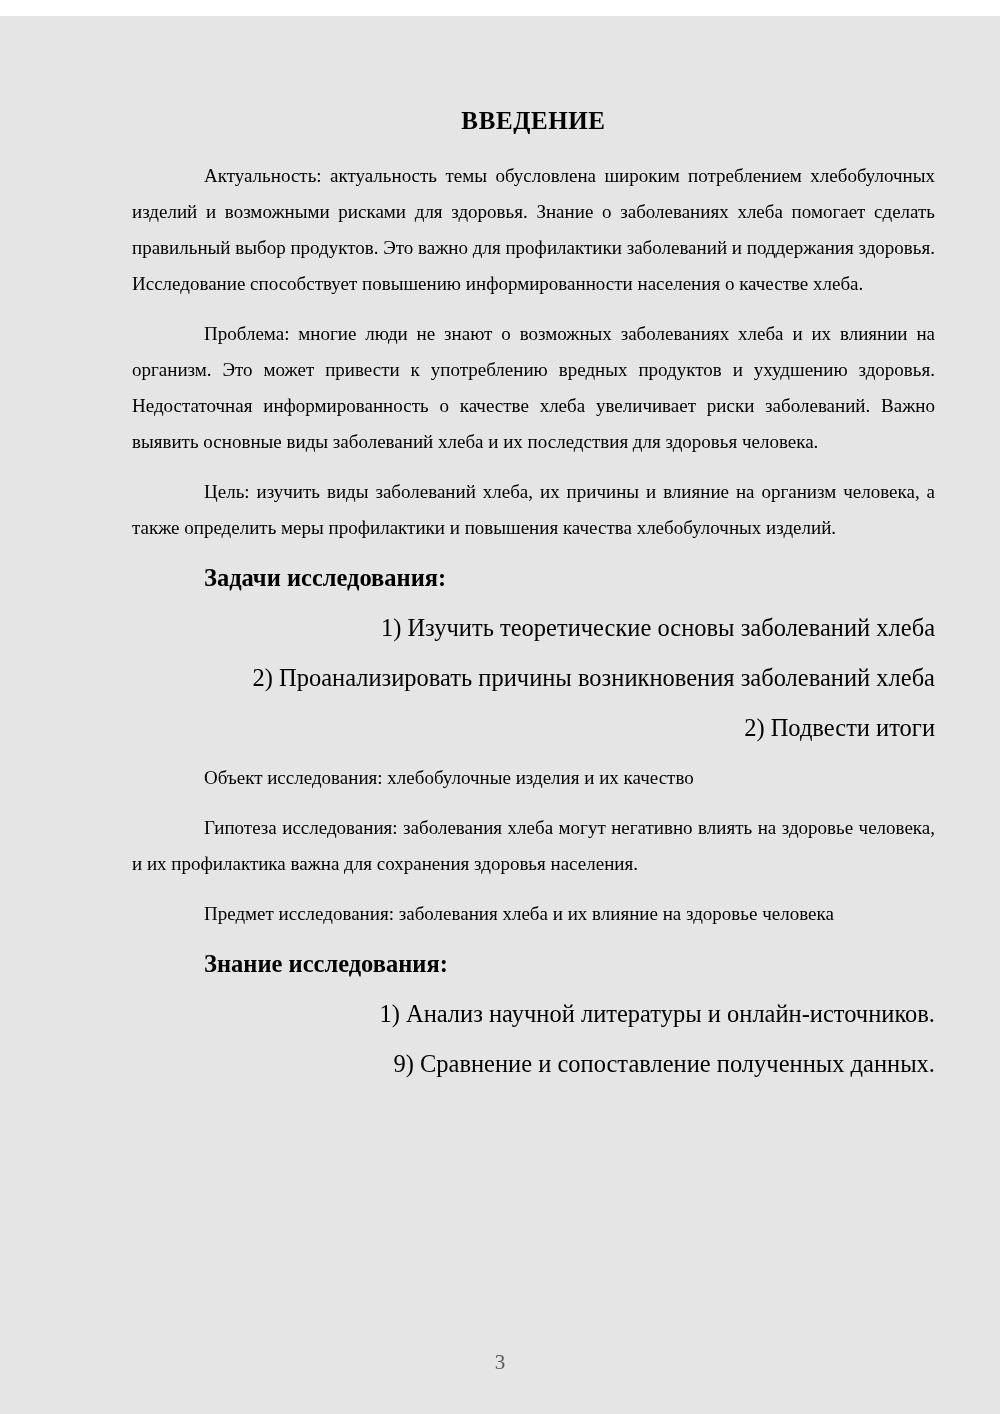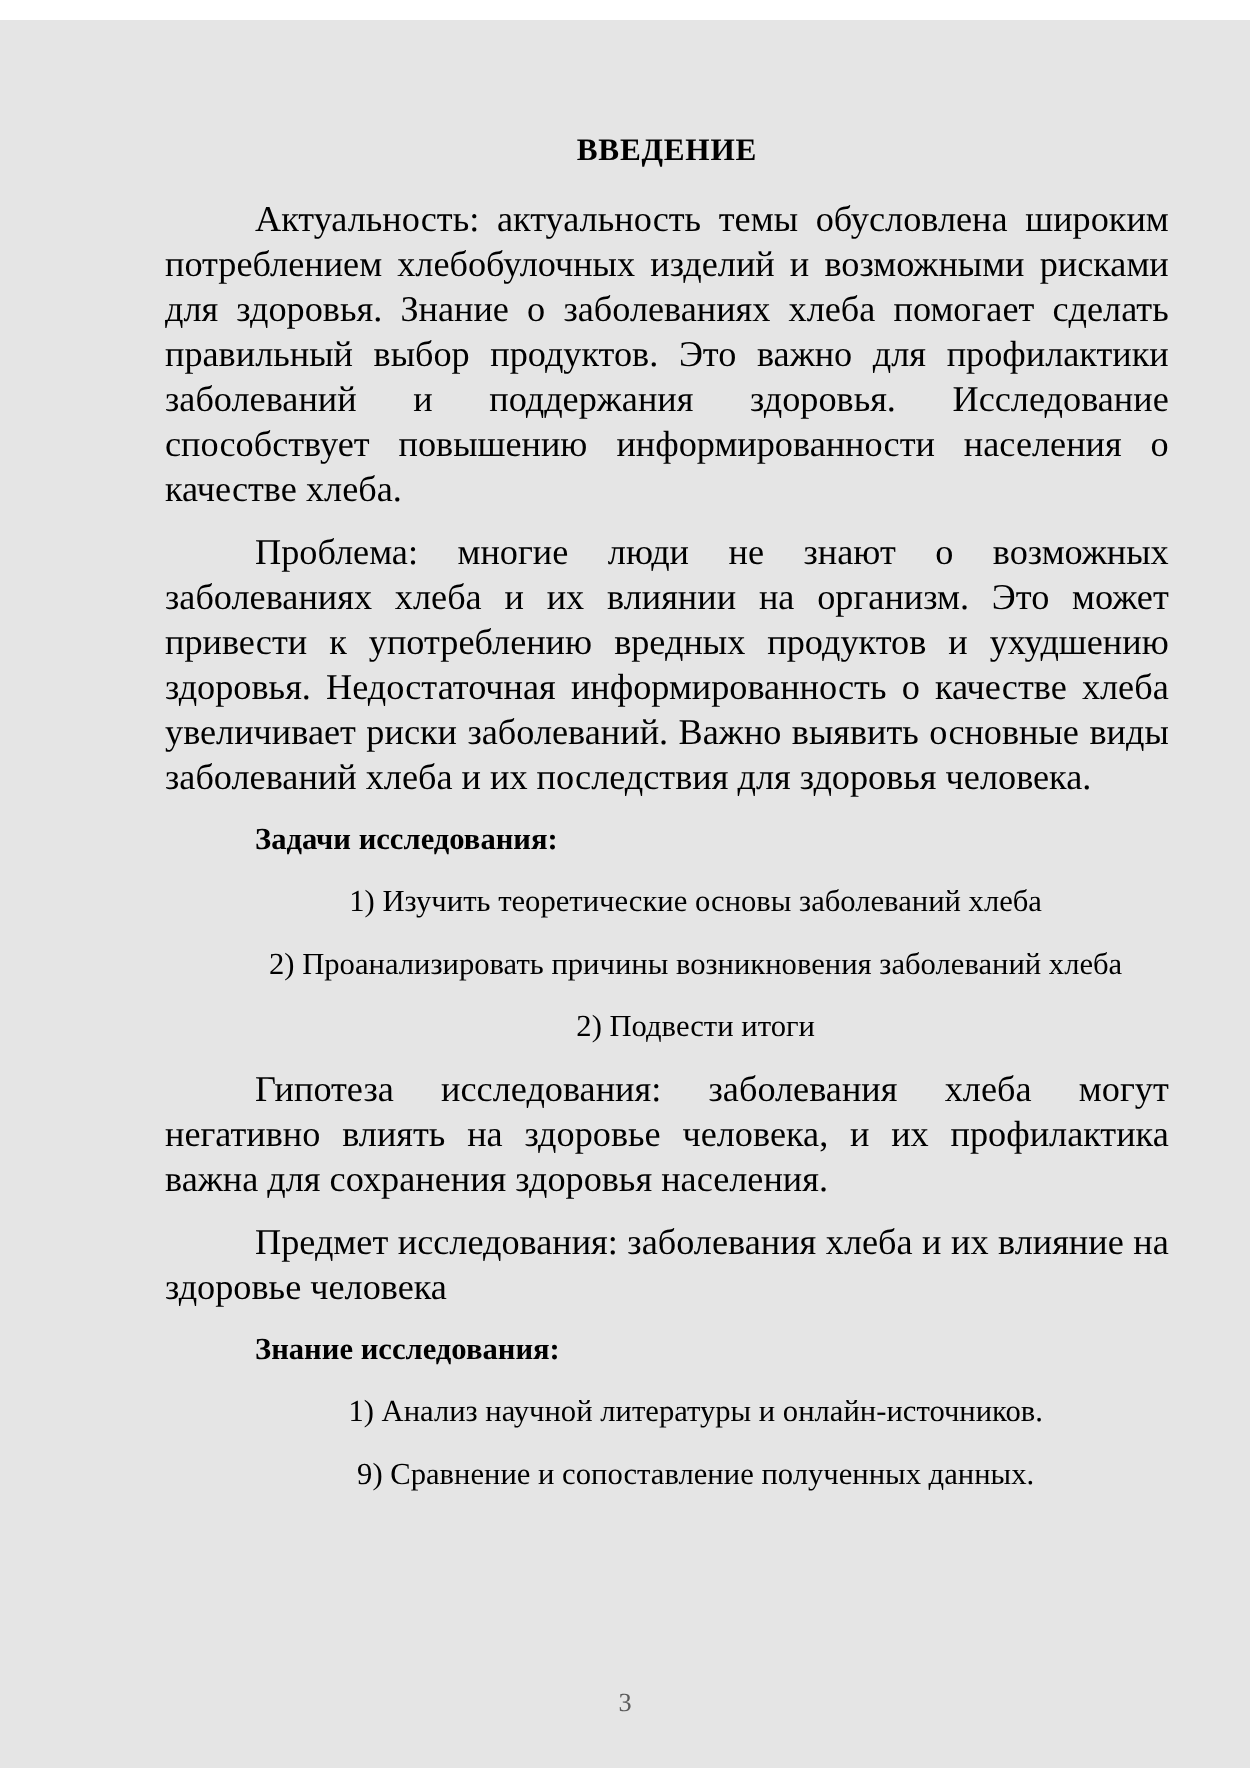--- a/index.html
+++ b/index.html
@@ -29,21 +29,21 @@
   }
   .doc-title {
     font-size: 25px;
     font-weight: bold;
     text-align: center;
     letter-spacing: 0.6px;
     line-height: 34px;
     margin: 0 0 20px 0;
   }
   .para {
-    font-size: 29px;
+    font-size: 19px;
     line-height: 36px;
     text-align: justify;
     text-justify: inter-word;
     text-indent: 72px;
     margin: 0 0 14px 0;
     hyphens: none;
   }
   
   .lead {
     font-size: 24.5px;
@@ -55,21 +55,21 @@
   }
   
   .list {
     list-style: none;
     margin: 0;
     padding: 0;
   }
   .list-item {
     font-size: 24.5px;
     line-height: 36px;
-    text-align: center;
+    text-align: right;
     padding-left: 46px;
     margin: 0 0 14px 0;
   }
   .page-number {
     position: absolute;
     left: 0;
     right: 0;
     top: 1334px;
     text-align: center;
     font-size: 21px;
@@ -83,29 +83,31 @@
 <div class="page">
 
   <div class="content">
 
     <h1 class="doc-title">ВВЕДЕНИЕ</h1>
 
     <p class="para">Актуальность: актуальность темы обусловлена широким потреблением хлебобулочных изделий и возможными рисками для здоровья. Знание о заболеваниях хлеба помогает сделать правильный выбор продуктов. Это важно для профилактики заболеваний и поддержания здоровья. Исследование способствует повышению информированности населения о качестве хлеба.</p>
 
     <p class="para">Проблема: многие люди не знают о возможных заболеваниях хлеба и их влиянии на организм. Это может привести к употреблению вредных продуктов и ухудшению здоровья. Недостаточная информированность о качестве хлеба увеличивает риски заболеваний. Важно выявить основные виды заболеваний хлеба и их последствия для здоровья человека.</p>
 
+    <p class="para">Цель: изучить виды заболеваний хлеба, их причины и влияние на организм человека, а также определить меры профилактики и повышения качества хлебобулочных изделий.</p>
 
     <p class="lead">Задачи исследования:</p>
 
     <ul class="list">
       <li class="list-item">1) Изучить теоретические основы заболеваний хлеба</li>
       <li class="list-item">2) Проанализировать причины возникновения заболеваний хлеба</li>
       <li class="list-item">2) Подвести итоги</li>
     </ul>
 
+    <p class="para">Объект исследования: хлебобулочные изделия и их качество</p>
 
     <p class="para">Гипотеза исследования: заболевания хлеба могут негативно влиять на здоровье человека, и их профилактика важна для сохранения здоровья населения.</p>
 
     <p class="para">Предмет исследования: заболевания хлеба и их влияние на здоровье человека</p>
 
     <p class="lead">Знание исследования:</p>
 
     <ul class="list">
       <li class="list-item">1) Анализ научной литературы и онлайн-источников.</li>
       <li class="list-item">9) Сравнение и сопоставление полученных данных.</li>

